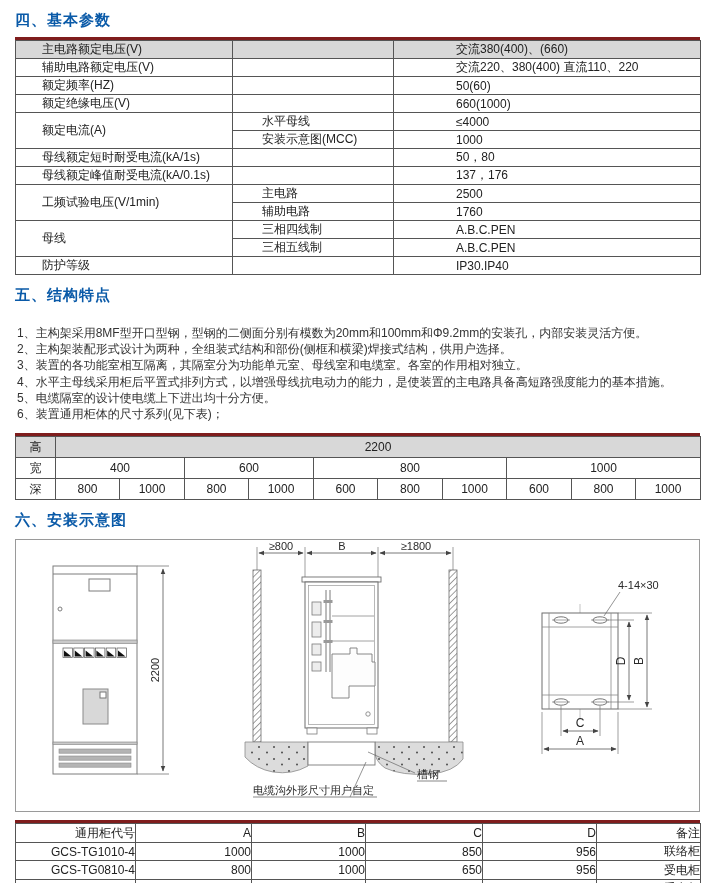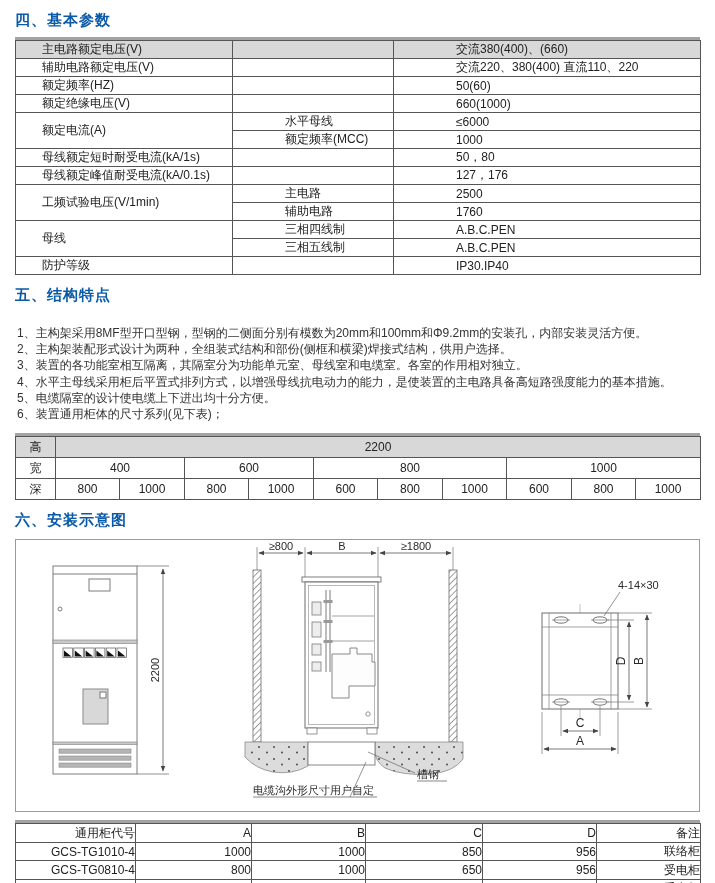--- a/index.html
+++ b/index.html
@@ -5,30 +5,30 @@
   html,body{margin:0;padding:0;background:#fff;}
   .page{
     width:715px;height:883px;box-sizing:border-box;
     padding:0 15px;background:#fff;overflow:hidden;
     font-family:"Liberation Sans",sans-serif;color:#1f1f1f;
   }
   .sec{
     font-size:15px;font-weight:bold;color:#0a5aa8;
     margin:11px 0 7px 0;letter-spacing:1px;
   }
-  .tbl-wrap{border-top:3px solid #a3a3a3;}
+  .tbl-wrap{border-top:3px solid #7f1d1d;}
   table{border-collapse:collapse;width:685px;table-layout:fixed;}
   td,th{
     border:1px solid #555;font-size:12px;font-weight:normal;
     padding:0;color:#222;overflow:hidden;white-space:nowrap;
   }
   
   .t1 td{height:16.6px;}
   .t1 .c1{padding-left:26px;}
-  .t1 .c2{padding-left:52px;}
+  .t1 .c2{padding-left:29px;}
   .t1 .c3{padding-left:62px;}
   .t1 tr.hdr td{background:#d8d8d8;}
   
   .t2 td{height:20px;text-align:center;}
   .t2 tr.hdr td{background:#d8d8d8;}
   
   .t3 td{height:17.6px;text-align:right;}
   
   .feature-list{margin:20px 0 0 2px;}
   .feat{font-size:12px;color:#333;line-height:16.2px;white-space:nowrap;}
@@ -73,35 +73,35 @@
         <td class="c3">50(60)</td>
       </tr>
       <tr>
         <td class="c1">额定绝缘电压(V)</td>
         <td class="c2"></td>
         <td class="c3">660(1000)</td>
       </tr>
       <tr>
         <td class="c1" rowspan="2">额定电流(A)</td>
         <td class="c2">水平母线</td>
-        <td class="c3">≤6000</td>
-      </tr>
-      <tr>
-        <td class="c2">额定频率(MCC)</td>
+        <td class="c3">≤4000</td>
+      </tr>
+      <tr>
+        <td class="c2">安装示意图(MCC)</td>
         <td class="c3">1000</td>
       </tr>
       <tr>
         <td class="c1">母线额定短时耐受电流(kA/1s)</td>
         <td class="c2"></td>
         <td class="c3">50，80</td>
       </tr>
       <tr>
         <td class="c1">母线额定峰值耐受电流(kA/0.1s)</td>
         <td class="c2"></td>
-        <td class="c3">127，176</td>
+        <td class="c3">137，176</td>
       </tr>
       <tr>
         <td class="c1" rowspan="2">工频试验电压(V/1min)</td>
         <td class="c2">主电路</td>
         <td class="c3">2500</td>
       </tr>
       <tr>
         <td class="c2">辅助电路</td>
         <td class="c3">1760</td>
       </tr>

